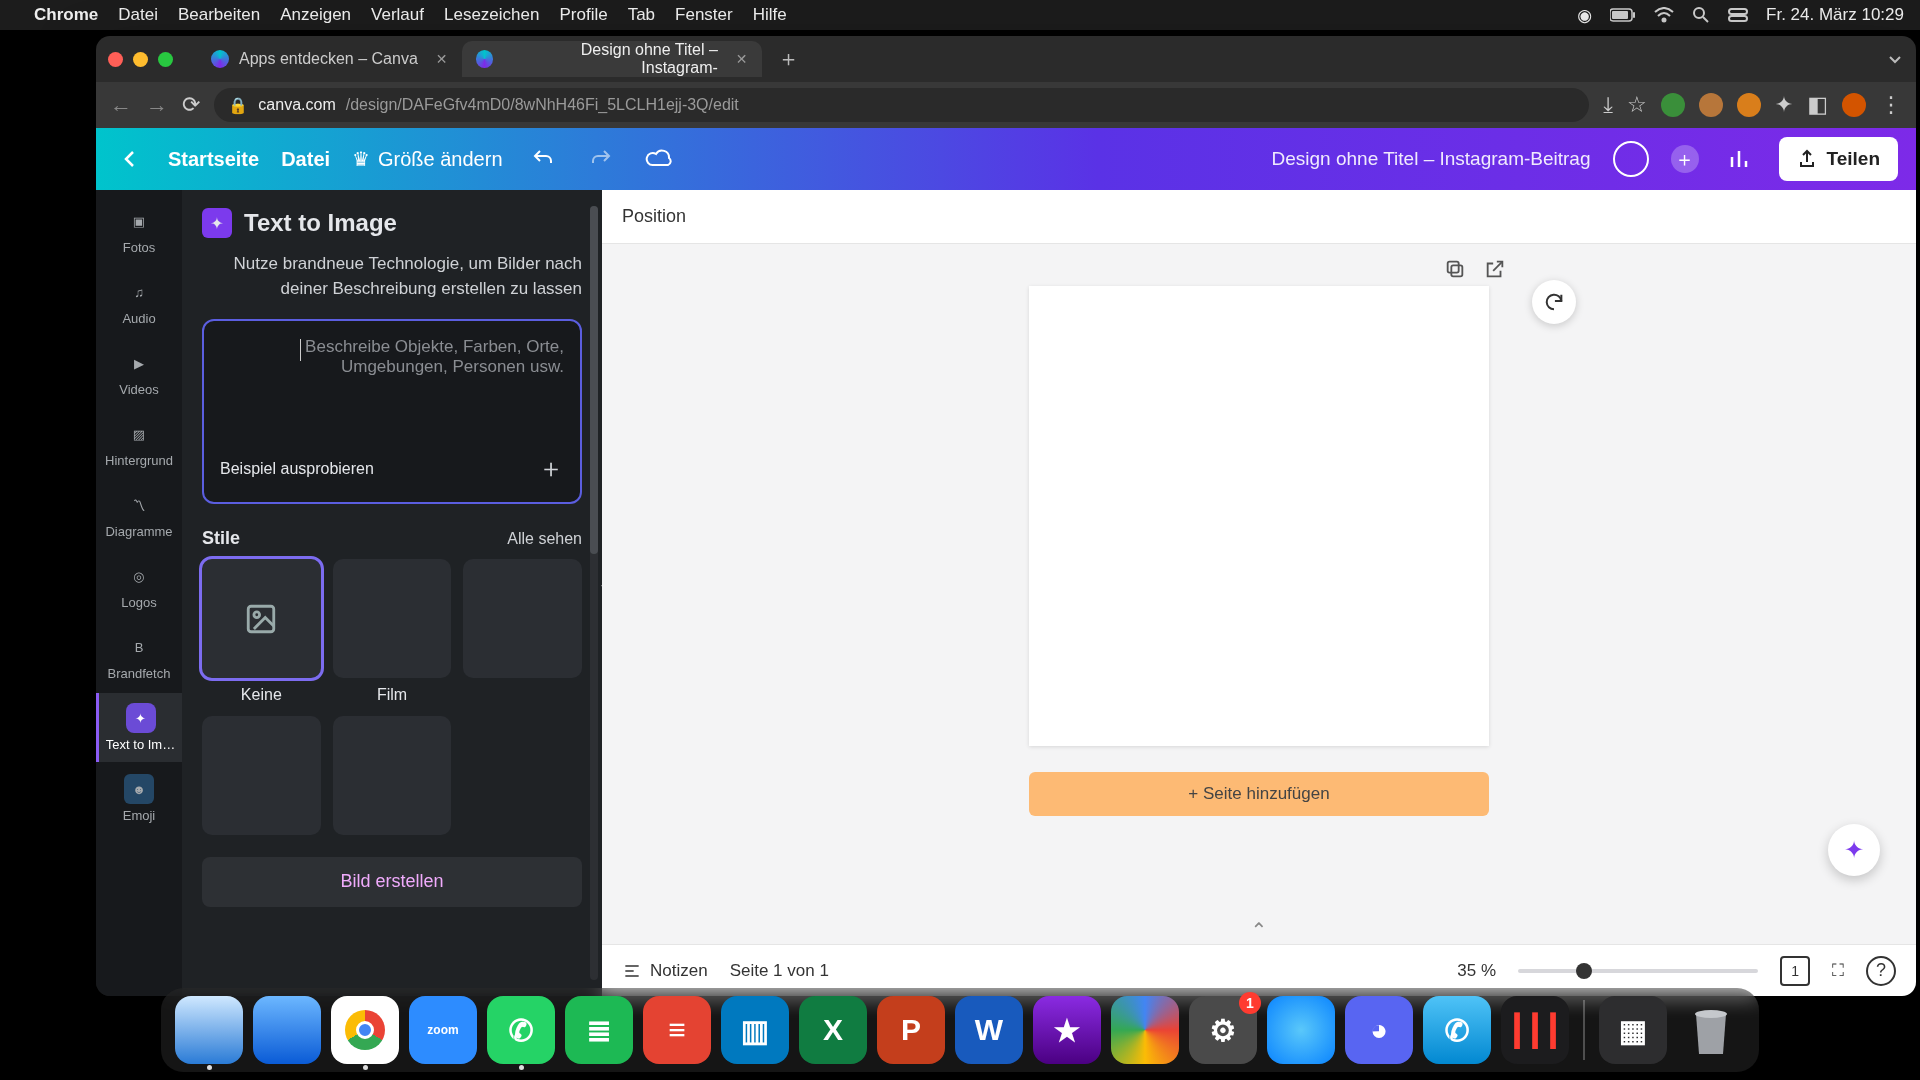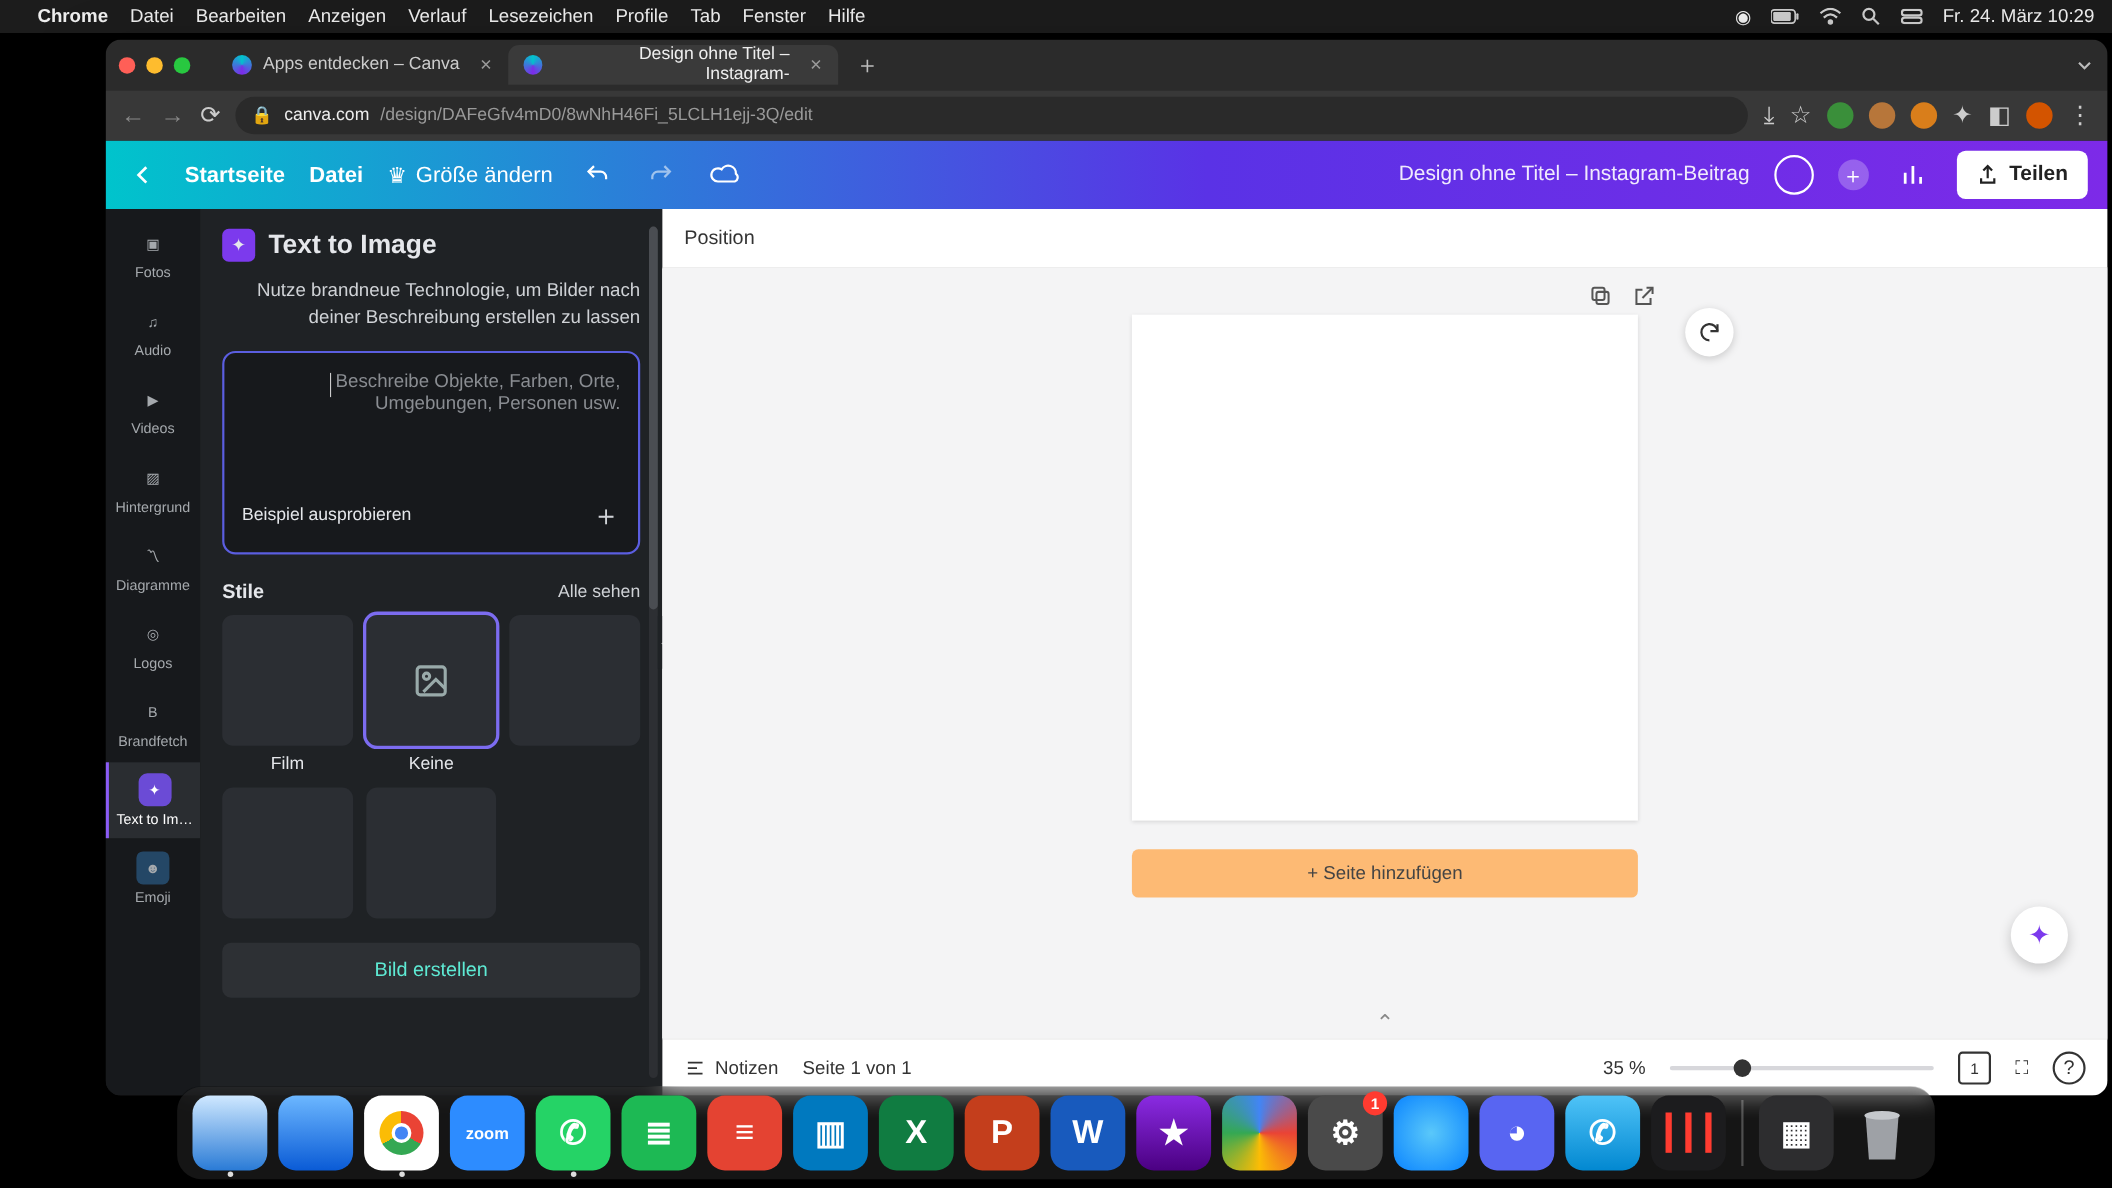--- a/index.html
+++ b/index.html
@@ -72,21 +72,21 @@
 .tryrow{display:flex;align-items:center;justify-content:space-between;margin-top:18px;padding-top:6px;}
 .tryrow .plus{font-size:26px;color:#d0d3d7;}
 .stylerow{display:flex;justify-content:space-between;align-items:center;margin:24px 0 10px;}
 .stylerow .lbl{font-size:18px;font-weight:600;}
 .stylerow .see{font-size:16px;color:#cfd2d6;}
 .stylegrid{display:grid;grid-template-columns:repeat(3,1fr);gap:12px;}
 .stylecell{display:flex;flex-direction:column;align-items:center;gap:8px;}
 .stylecell .thumb{width:100%;aspect-ratio:1/1;border-radius:10px;background:#2b2e33;display:flex;align-items:center;justify-content:center;}
 .stylecell.sel .thumb{outline:3px solid #7c6cf0;}
 .stylecell .cap{font-size:16px;}
-.genbtn{margin-top:22px;height:50px;border-radius:8px;background:#2d3034;color:#5eead4;display:flex;align-items:center;justify-content:center;font-size:18px;}
+.genbtn{margin-top:22px;height:50px;border-radius:8px;background:#2d3034;color:#f0abfc;display:flex;align-items:center;justify-content:center;font-size:18px;}
 
 
 .collapse{position:absolute;right:-14px;top:370px;width:18px;height:48px;background:#1f2225;border-radius:0 6px 6px 0;display:flex;align-items:center;justify-content:center;color:#aaa;}
 
 
 .canvaswrap{flex:1;display:flex;flex-direction:column;background:#fff;}
 .canvastop{height:54px;border-bottom:1px solid #e5e5e5;display:flex;align-items:center;padding:0 20px;font-size:18px;color:#333;}
 .canvasmain{flex:1;background:#f4f4f5;position:relative;display:flex;flex-direction:column;align-items:center;padding-top:42px;}
 .canvastools{position:absolute;top:14px;right:410px;display:flex;gap:18px;color:#555;}
 .page{width:460px;height:460px;background:#fff;box-shadow:0 1px 4px rgba(0,0,0,.12);}
@@ -311,33 +311,33 @@
           <span>Beispiel ausprobieren</span>
           <span class="plus">＋</span>
         </div>
       </div>
 
       <div class="stylerow">
         <span class="lbl">Stile</span>
         <span class="see">Alle sehen</span>
       </div>
       <div class="stylegrid">
-        <div class="stylecell">
-            <div class="thumb th-film"></div>
-            <span class="cap">Film</span>
-          </div>
         <div class="stylecell sel">
             <div class="thumb">
               <svg width="34" height="34" viewBox="0 0 24 24" fill="none" stroke="#9aa" stroke-width="2">
                 <rect x="3" y="3" width="18" height="18" rx="2"></rect>
                 <circle cx="9" cy="9" r="2"></circle>
                 <path d="M21 17l-6-6-8 8"></path>
               </svg>
             </div>
             <span class="cap">Keine</span>
+          </div>
+        <div class="stylecell">
+            <div class="thumb th-film"></div>
+            <span class="cap">Film</span>
           </div>
         <div class="stylecell">
             <div class="thumb th-dog"></div>
           </div>
         <div class="stylecell">
             <div class="thumb th-neon"></div>
           </div>
         <div class="stylecell">
             <div class="thumb th-leaf"></div>
           </div>
@@ -400,21 +400,21 @@
       <span class="dot"></span>
     </div>
   <div class="dockicon" style="background:linear-gradient(#6cb7ff,#0a5bd6)"></div>
   <div class="dockicon" style="background:#fff">
       <div style="width:40px;height:40px;border-radius:50%;background:conic-gradient(#ea4335 0 120deg,#34a853 120deg 240deg,#fbbc05 240deg 360deg);display:flex;align-items:center;justify-content:center;">
         <div style="width:18px;height:18px;border-radius:50%;background:#4285f4;border:3px solid #fff;"></div>
       </div>
       <span class="dot"></span>
     </div>
   <div class="dockicon" style="background:#2d8cff">
-      <span style="font-size:15px">zoom</span>
+      <span style="font-size:12px">zoom</span>
     </div>
   <div class="dockicon" style="background:#25d366">✆<span class="dot"></span></div>
   <div class="dockicon" style="background:#1db954">≣</div>
   <div class="dockicon" style="background:#e44332">≡</div>
   <div class="dockicon" style="background:#0079bf">▥</div>
   <div class="dockicon" style="background:#107c41">X</div>
   <div class="dockicon" style="background:#c43e1c">P</div>
   <div class="dockicon" style="background:#185abd">W</div>
   <div class="dockicon" style="background:linear-gradient(#8a2be2,#4b0082)">★</div>
   <div class="dockicon" style="background:conic-gradient(#4285f4,#ea4335,#fbbc05,#34a853,#4285f4)"></div>

